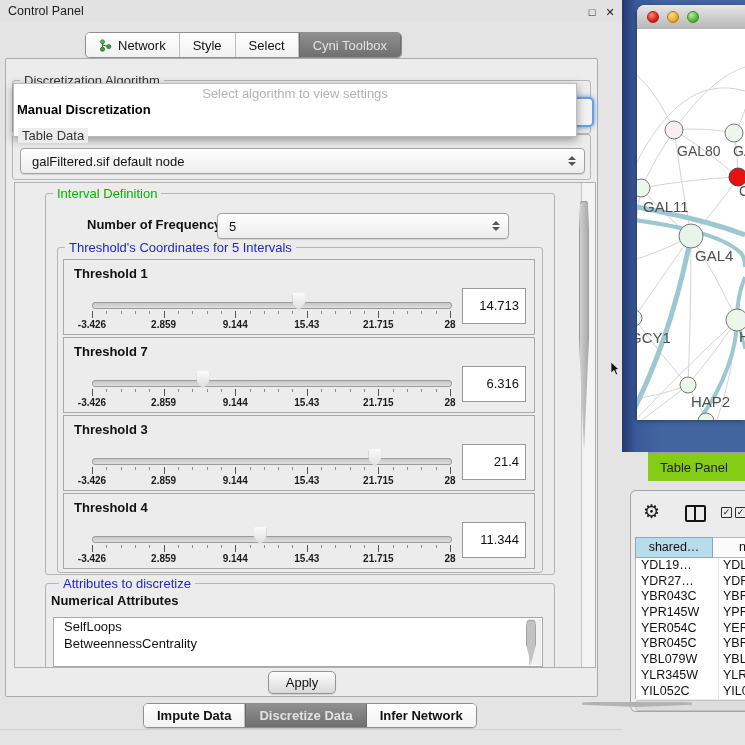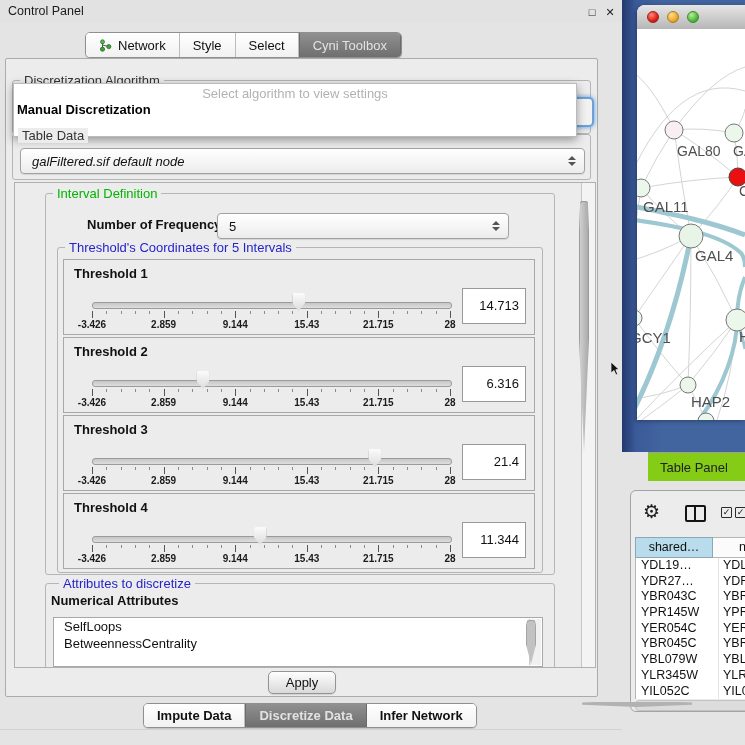--- a/index.html
+++ b/index.html
@@ -169,21 +169,21 @@
   <div class="group-title gt-plain" style="left:20px;top:73px;">Discretization Algorithm</div>
   <div class="abs" id="algo-focus"></div>
 
   <div class="abs" id="algo-popup">
     <div class="ph">Select algorithm to view settings</div>
     <div class="op1">Manual Discretization</div>
   </div>
 
   <div class="group" style="left:12px;top:134px;width:577px;height:44px;"></div>
   <div class="group-title gt-plain" style="left:18px;top:128px;z-index:41;">Table Data</div>
-  <div class="mac-combo" style="left:20px;top:148px;width:563px;height:24px;font-style:italic;">
+  <div class="mac-combo" style="left:20px;top:148px;width:563px;height:24px;">
     <span class="val">galFiltered.sif default node</span>
     <span class="combo-arrows">
         <span class="arr-up"></span>
         <span class="arr-dn"></span>
       </span>
   </div>
 
   <div class="abs" id="scrollpane">
 
     <div class="group" id="interval-group"></div>
@@ -237,21 +237,21 @@
               <div class="tick-label" style="left: 20%;">2.859</div>
               <div class="tick-label" style="left: 40%;">9.144</div>
               <div class="tick-label" style="left: 60%;">15.43</div>
               <div class="tick-label" style="left: 80%;">21.715</div>
               <div class="tick-label" style="left: 100%;">28</div>
             </div>
     </div>
     <div class="value-field">14.713</div>
   </div>
         <div class="threshold-box" style="top: 154px;">
-    <div class="th-label">Threshold 2</div>
+    <div class="th-label">Threshold 7</div>
     <div class="slider-area">
       <div class="track"></div>
       <div class="thumb" style="left: 30.9998%;"></div>
       <div class="ticks">
               <div class="tick major" style="left: 0%;"></div>
               <div class="tick" style="left: 4%;"></div>
               <div class="tick" style="left: 8%;"></div>
               <div class="tick" style="left: 12%;"></div>
               <div class="tick" style="left: 16%;"></div>
               <div class="tick major" style="left: 20%;"></div>

